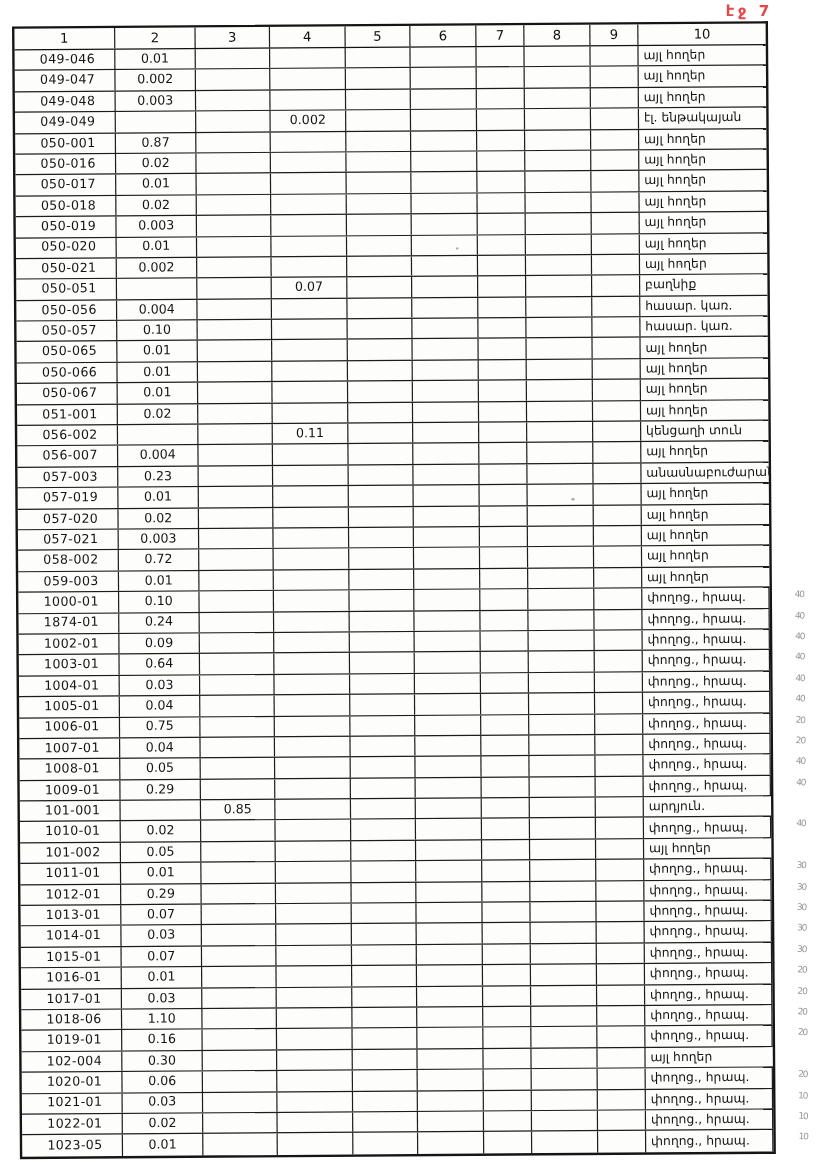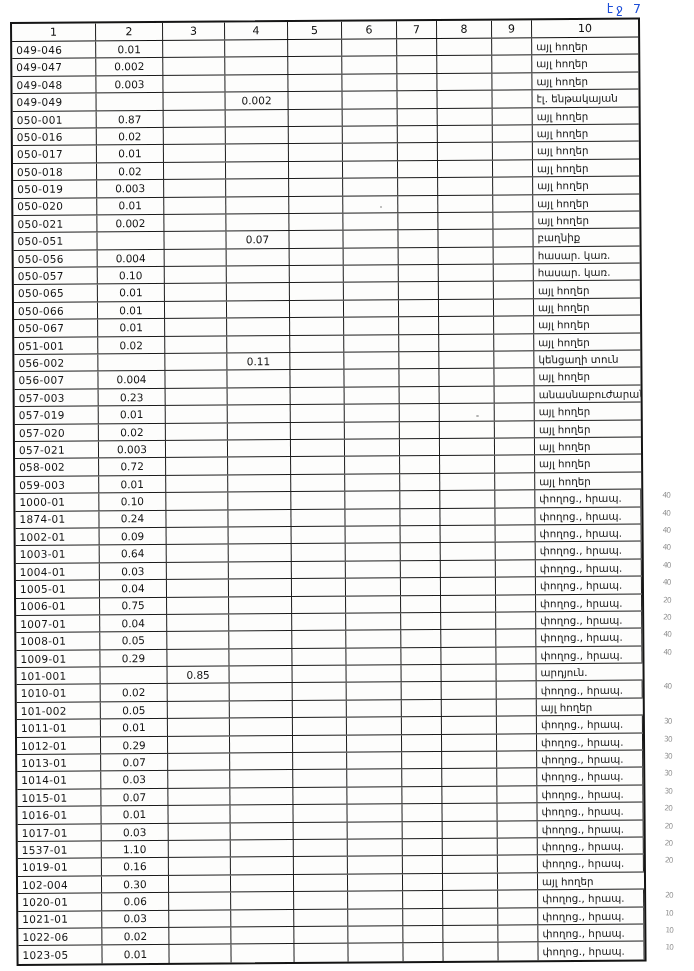--- a/index.html
+++ b/index.html
@@ -4,22 +4,22 @@
 <style>
   html,body{margin:0;padding:0;}
   body{
     width:694px;height:971px;position:relative;overflow:hidden;
     background:#ffffff;color:#141414;
     font-family:"DejaVu Sans", sans-serif;
     -webkit-font-smoothing:none;
   }
   .page-label{
     position:absolute;top:1px;right:50px;
-    font-size:12.5px;font-weight:normal;letter-spacing:3px;
-    color:#1d4ed8;
+    font-size:12.5px;font-weight:bold;letter-spacing:3px;
+    color:#ef4444;
   }
   .scan-table{
     position:absolute;left:10px;top:22px;width:630px;
     border:2px solid #151515;background:#fdfdfc;
     transform:rotate(-0.40deg);transform-origin:0 0;
     box-sizing:border-box;
   }
   .tr{
     display:grid;
     grid-template-columns:84px 67px 62px 63px 54px 55px 40px 55px 40px 106px;
@@ -31,21 +31,21 @@
   .tr:last-child{border-bottom:none;}
   .tr.header{height:18px;border-bottom:1.5px solid #111;}
   .td{
     border-right:1px solid #1d1d1d;
     display:flex;align-items:center;
     padding:0 3px;overflow:hidden;white-space:nowrap;
     font-size:10.5px;line-height:1;
     box-sizing:border-box;
   }
   .td:last-child{border-right:none;}
-  .td.code{justify-content:flex-start;letter-spacing:0.3px;padding-left:4px;}
+  .td.code{justify-content:flex-start;letter-spacing:0.3px;padding-left:21px;}
   .td.num{justify-content:center;}
   .td.use{justify-content:flex-start;padding-left:4px;font-size:10.3px;}
   .th{
     justify-content:center;font-size:11px;font-weight:normal;color:#101010;
   }
   .mark{
     position:absolute;right:-29px;top:1px;
     font-size:7.5px;color:#3a3a3a;opacity:0.55;
     letter-spacing:-1px;transform:rotate(4deg);
   }
@@ -637,21 +637,21 @@
         <div class="td num"></div>
         <div class="td"></div>
         <div class="td"></div>
         <div class="td"></div>
         <div class="td"></div>
         <div class="td"></div>
         <div class="td use">փողոց., հրապ.</div>
         <span class="mark">20</span>
       </div>
       <div class="tr">
-        <div class="td code">1537-01</div>
+        <div class="td code">1018-06</div>
         <div class="td num">1.10</div>
         <div class="td num"></div>
         <div class="td num"></div>
         <div class="td"></div>
         <div class="td"></div>
         <div class="td"></div>
         <div class="td"></div>
         <div class="td"></div>
         <div class="td use">փողոց., հրապ.</div>
         <span class="mark">20</span>
@@ -701,21 +701,21 @@
         <div class="td num"></div>
         <div class="td"></div>
         <div class="td"></div>
         <div class="td"></div>
         <div class="td"></div>
         <div class="td"></div>
         <div class="td use">փողոց., հրապ.</div>
         <span class="mark">10</span>
       </div>
       <div class="tr">
-        <div class="td code">1022-06</div>
+        <div class="td code">1022-01</div>
         <div class="td num">0.02</div>
         <div class="td num"></div>
         <div class="td num"></div>
         <div class="td"></div>
         <div class="td"></div>
         <div class="td"></div>
         <div class="td"></div>
         <div class="td"></div>
         <div class="td use">փողոց., հրապ.</div>
         <span class="mark">10</span>

